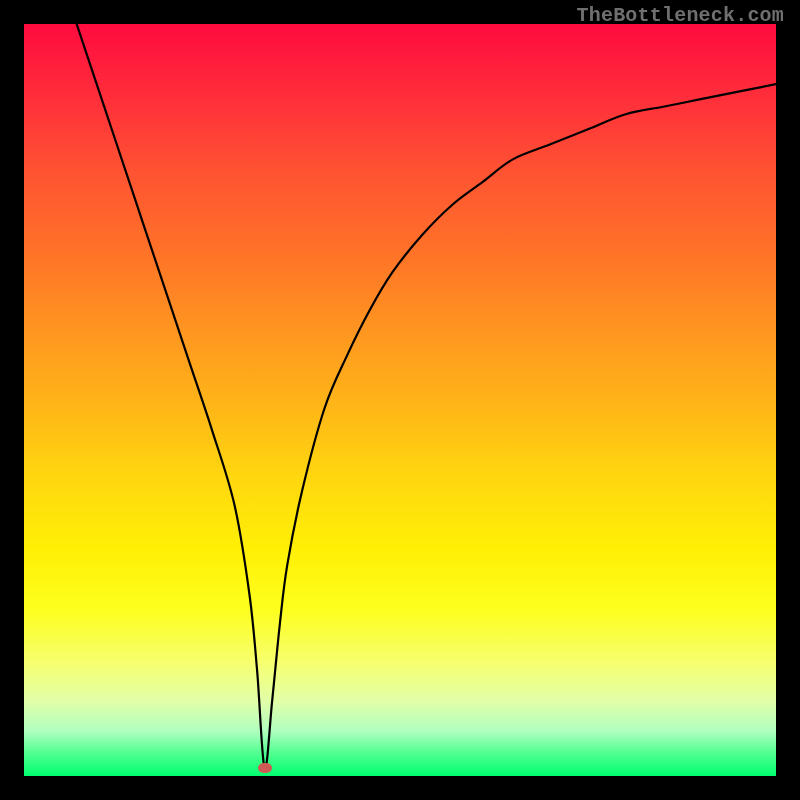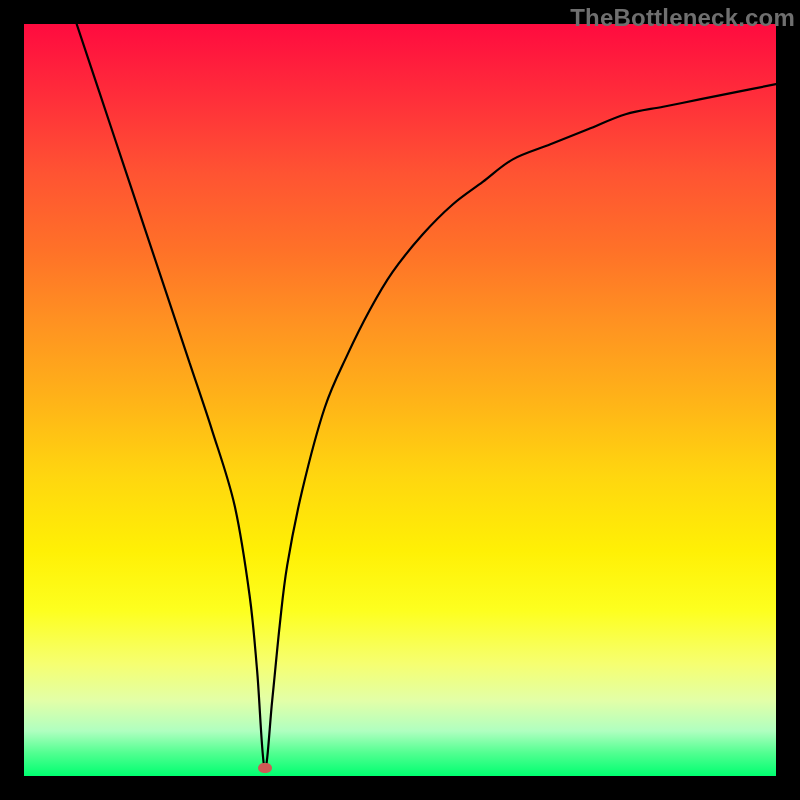--- a/index.html
+++ b/index.html
@@ -29,23 +29,23 @@
       #f6ff70 85%,
       #e2ffa8 90%,
       #b0ffc0 94%,
       #50ff90 97%,
       #00ff70 100%
     );
   }
   .watermark {
     position: absolute;
     top: 4px;
-    right: 5px;
-    font-family: Liberation Sans, sans-serif;
-    font-size: 24px;
+    right: 16px;
+    font-family: Liberation Mono, monospace;
+    font-size: 20px;
     font-weight: 600;
     color: #6f6f6f;
     letter-spacing: 0.2px;
   }
   svg.curve {
     position: absolute;
     left: 0;
     top: 0;
     width: 100%;
     height: 100%;

